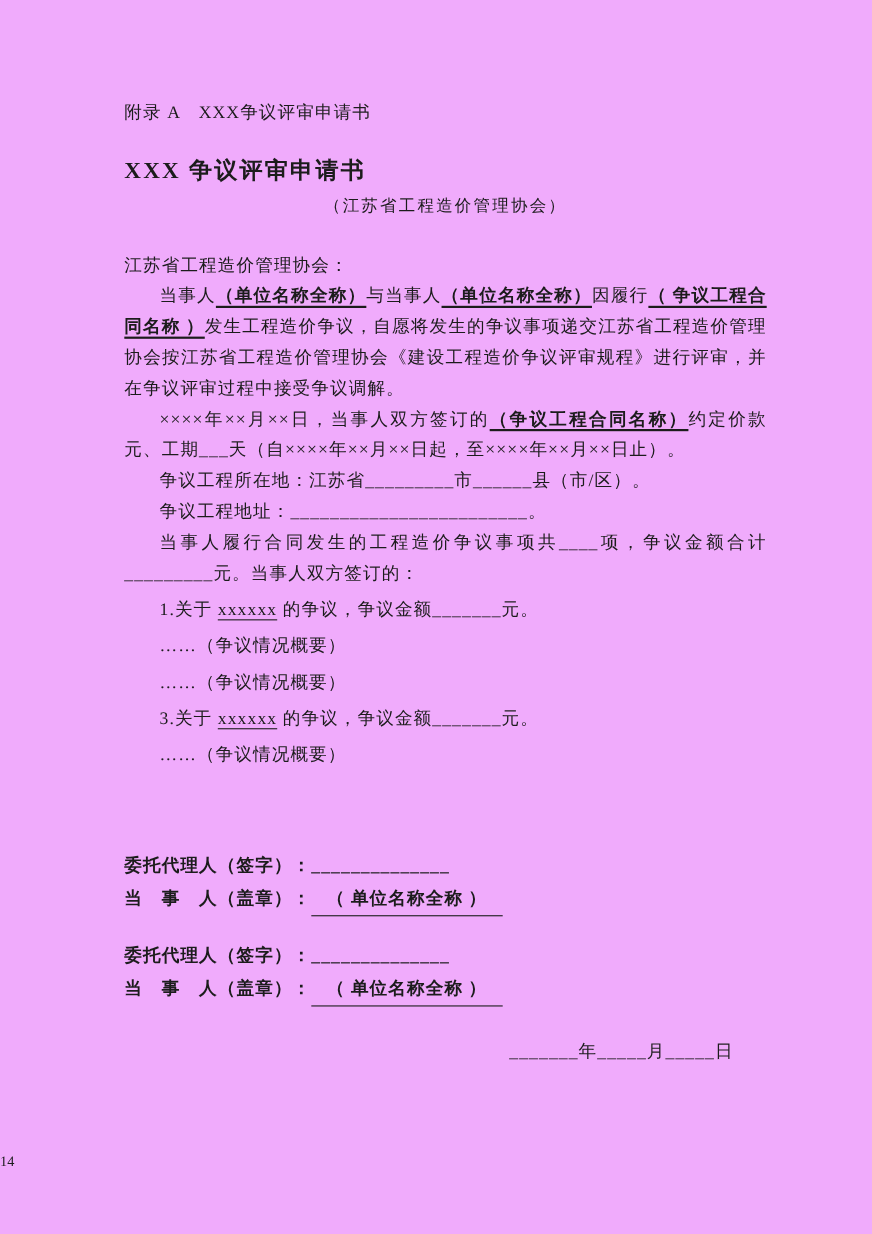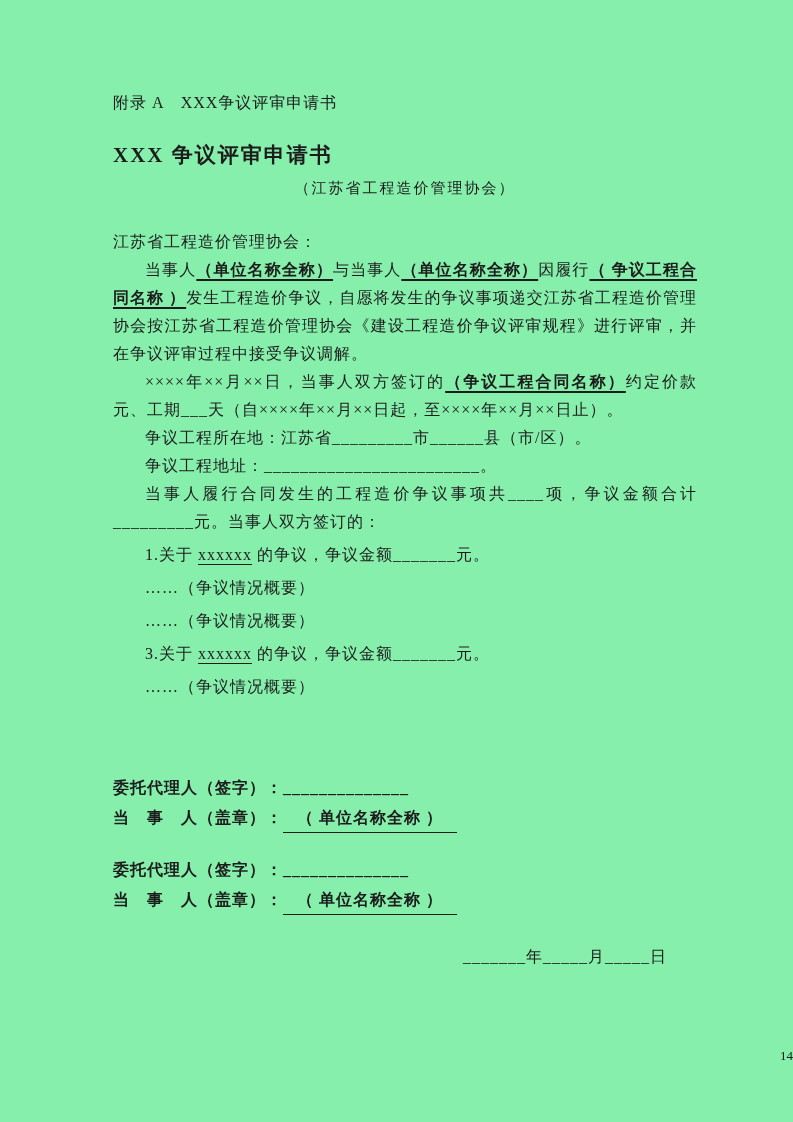--- a/index.html
+++ b/index.html
@@ -1,20 +1,20 @@
 <!DOCTYPE html>
 <html><head>
 <meta charset="utf-8">
 <style>
   html, body { margin: 0; padding: 0; background: #ffffff; }
   .page {
     position: relative;
     width: 793px;
     height: 1122px;
-    background: #86efac;
+    background: #f0abfc;
     font-family: "Liberation Serif", "DejaVu Serif", serif;
     color: #1c1c1c;
     overflow: hidden;
   }
   .content {
     position: absolute;
     left: 113px;
     top: 0;
     width: 584px;
   }
@@ -86,21 +86,21 @@
     padding-right: 30px;
     font-size: 16px;
     line-height: 28px;
     letter-spacing: 1px;
   }
   .page-number {
     position: absolute;
     left: 0;
     top: 1046px;
     width: 793px;
-    text-align: right;
+    text-align: left;
     font-size: 13px;
     line-height: 20px;
   }
 </style>
 </head>
 <body>
 
 <div class="page">
   <div class="content">
 

